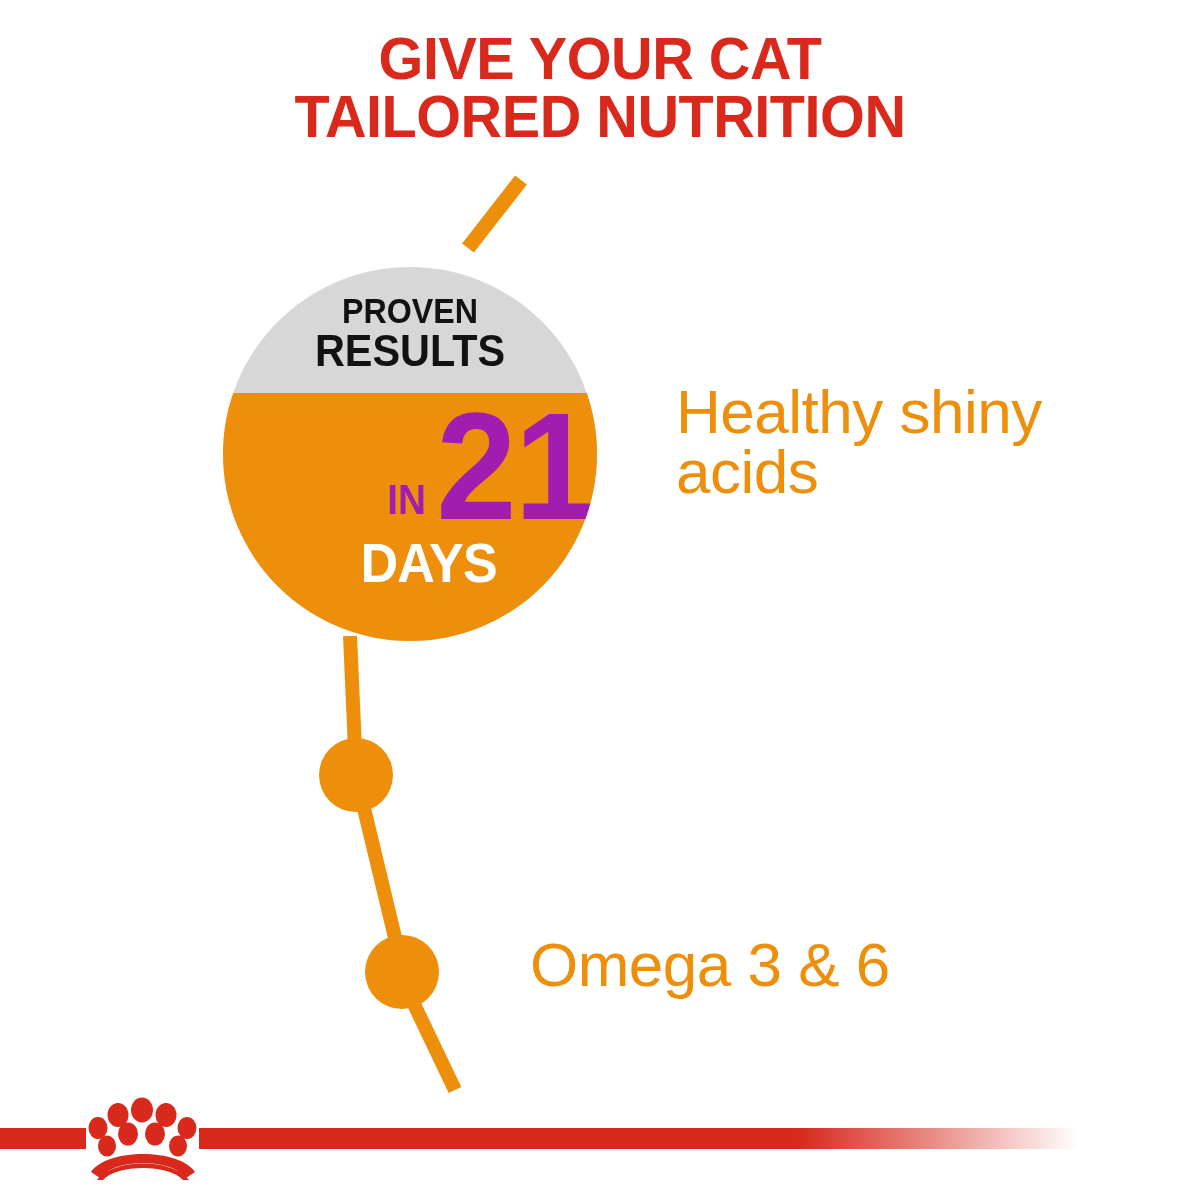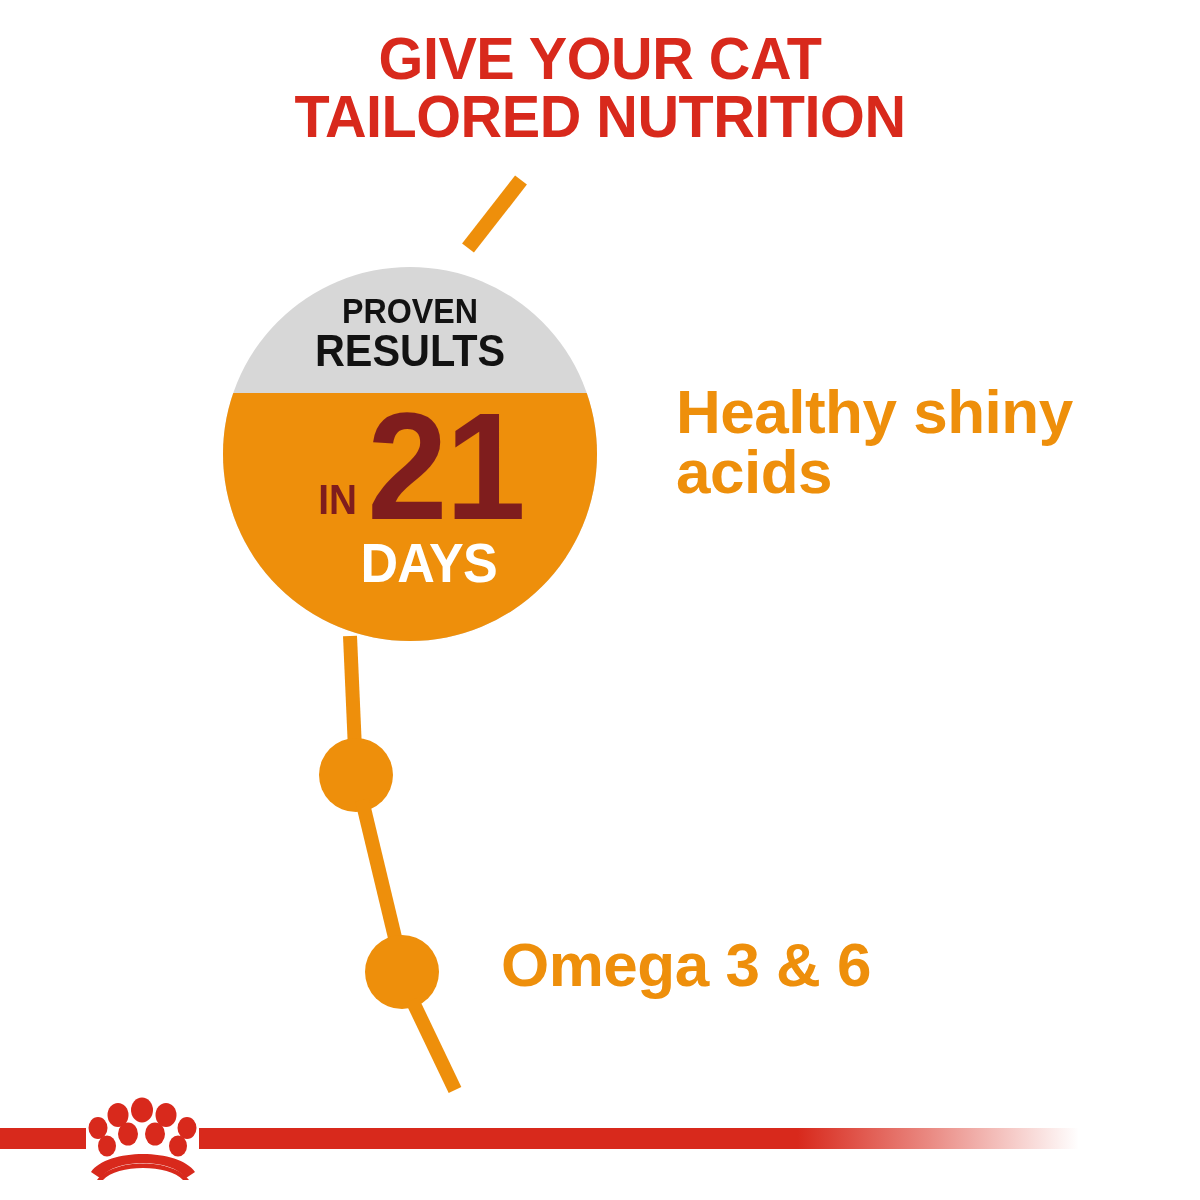--- a/index.html
+++ b/index.html
@@ -74,23 +74,23 @@
     left:0; top:60px; width:374px;
     text-align:center;
     color:#121212;
     font-weight:bold;
     font-size:45px;
     line-height:48px;
     transform:scaleX(0.92);
   }
   .badge-num-row {
     position:absolute;
-    left:12px; top:130px; width:374px;
-    text-align:center;
-    color:#7f1d1d;
+    left:0; top:130px; width:374px;
+    text-align:right;
+    color:#a21caf;
     white-space:nowrap;
   }
   .badge-in {
     display:inline-block;
     font-weight:bold;
     font-size:43px;
     line-height:43px;
     vertical-align:bottom;
     position:relative;
     top:-14px;
@@ -122,23 +122,23 @@
   
   .benefit {
     position:absolute;
     color:#EE8F0B;
     font-size:62px;
     line-height:60px;
     font-weight:normal;
     letter-spacing:-0.5px;
   }
   .benefit .bl { display:block; white-space:nowrap; }
-  #benefit-0 { left:676px; top:382px; width:500px;font-weight:bold; }
+  #benefit-0 { left:676px; top:382px; width:500px; }
   #benefit-1 { left:443px; top:730px; width:520px; }
-  #benefit-2 { left:501px; top:935px; width:520px;font-weight:bold; }
+  #benefit-2 { left:530px; top:935px; width:520px; }
 
   
   .brandbar-left {
     position:absolute;
     left:0; top:1128px;
     width:86px; height:21px;
     background:#D8291C;
   }
   .brandbar-right {
     position:absolute;

